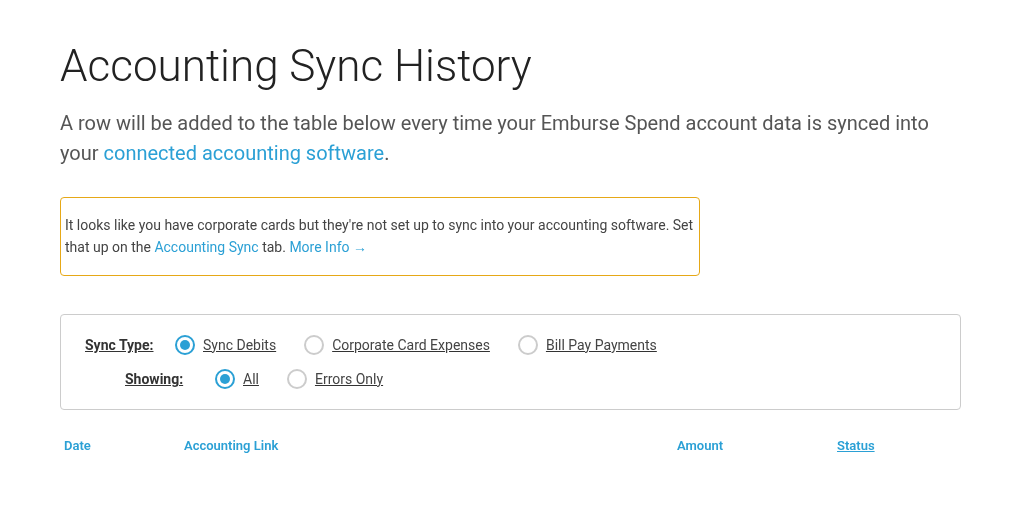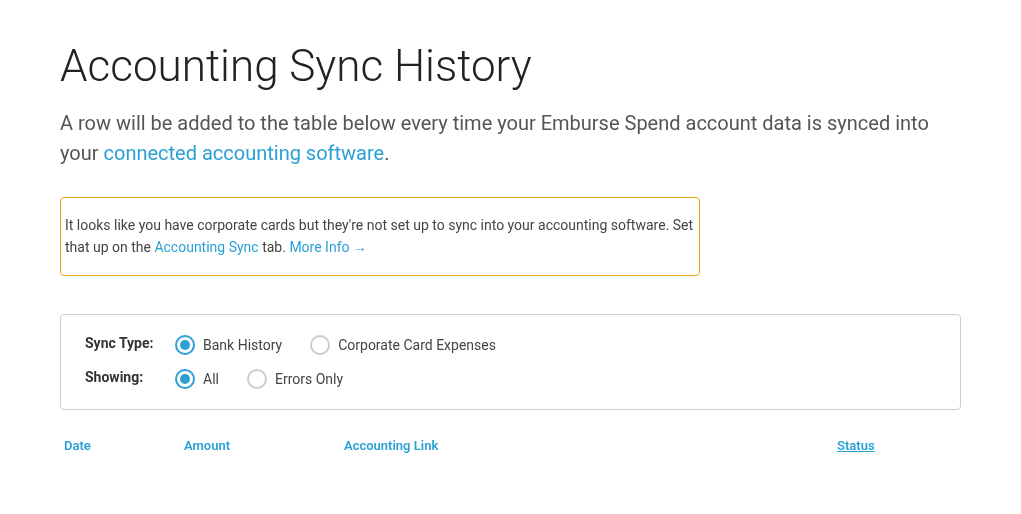--- a/index.html
+++ b/index.html
@@ -48,27 +48,29 @@
     .filter-box {
       border: 1px solid #ccc;
       border-radius: 4px;
       padding: 20px 24px;
       margin-bottom: 28px;
       max-width: 960px;
     }
 
     .filter-row {
       display: flex;
-      align-items: flex-start;
+      align-items: center;
       margin-bottom: 14px;
       gap: 0;
+      text-decoration: underline;
     }
 
     .filter-row:last-child {
       margin-bottom: 0;
+      margin-left: 40px;
     }
 
     .filter-label {
       font-size: 14px;
       font-weight: 700;
       color: #333;
       min-width: 90px;
     }
 
     .radio-group {
@@ -145,41 +147,45 @@
 <div class="warning-box">
   <span>It looks like you have corporate cards but they're not set up to sync into your accounting software. Set that up on the </span><a href="#">Accounting Sync</a><span> tab. </span><a href="#">More Info →</a>
 </div>
 
 <div class="filter-box">
   <div class="filter-row">
     <span class="filter-label">Sync Type:</span>
     <div class="radio-group">
       <label class="radio-option">
         <div class="radio-circle selected"></div>
-        <span class="radio-option-label">Bank History</span>
+        <span class="radio-option-label">Sync Debits</span>
       </label>
       <label class="radio-option">
         <div class="radio-circle"></div>
         <span class="radio-option-label">Corporate Card Expenses</span>
+      </label>
+      <label class="radio-option">
+        <div class="radio-circle"></div>
+        <span class="radio-option-label">Bill Pay Payments</span>
       </label>
     </div>
   </div>
   <div class="filter-row">
     <span class="filter-label">Showing:</span>
     <div class="radio-group">
       <label class="radio-option">
         <div class="radio-circle selected"></div>
         <span class="radio-option-label">All</span>
       </label>
       <label class="radio-option">
         <div class="radio-circle"></div>
         <span class="radio-option-label">Errors Only</span>
       </label>
     </div>
   </div>
 </div>
 
 <div class="table-header">
   <div class="table-header-cell col-date">Date</div>
+  <div class="table-header-cell col-link">Accounting Link</div>
   <div class="table-header-cell col-amount">Amount</div>
-  <div class="table-header-cell col-link">Accounting Link</div>
   <div class="table-header-cell col-status">Status</div>
 </div>
 
 </body></html>

